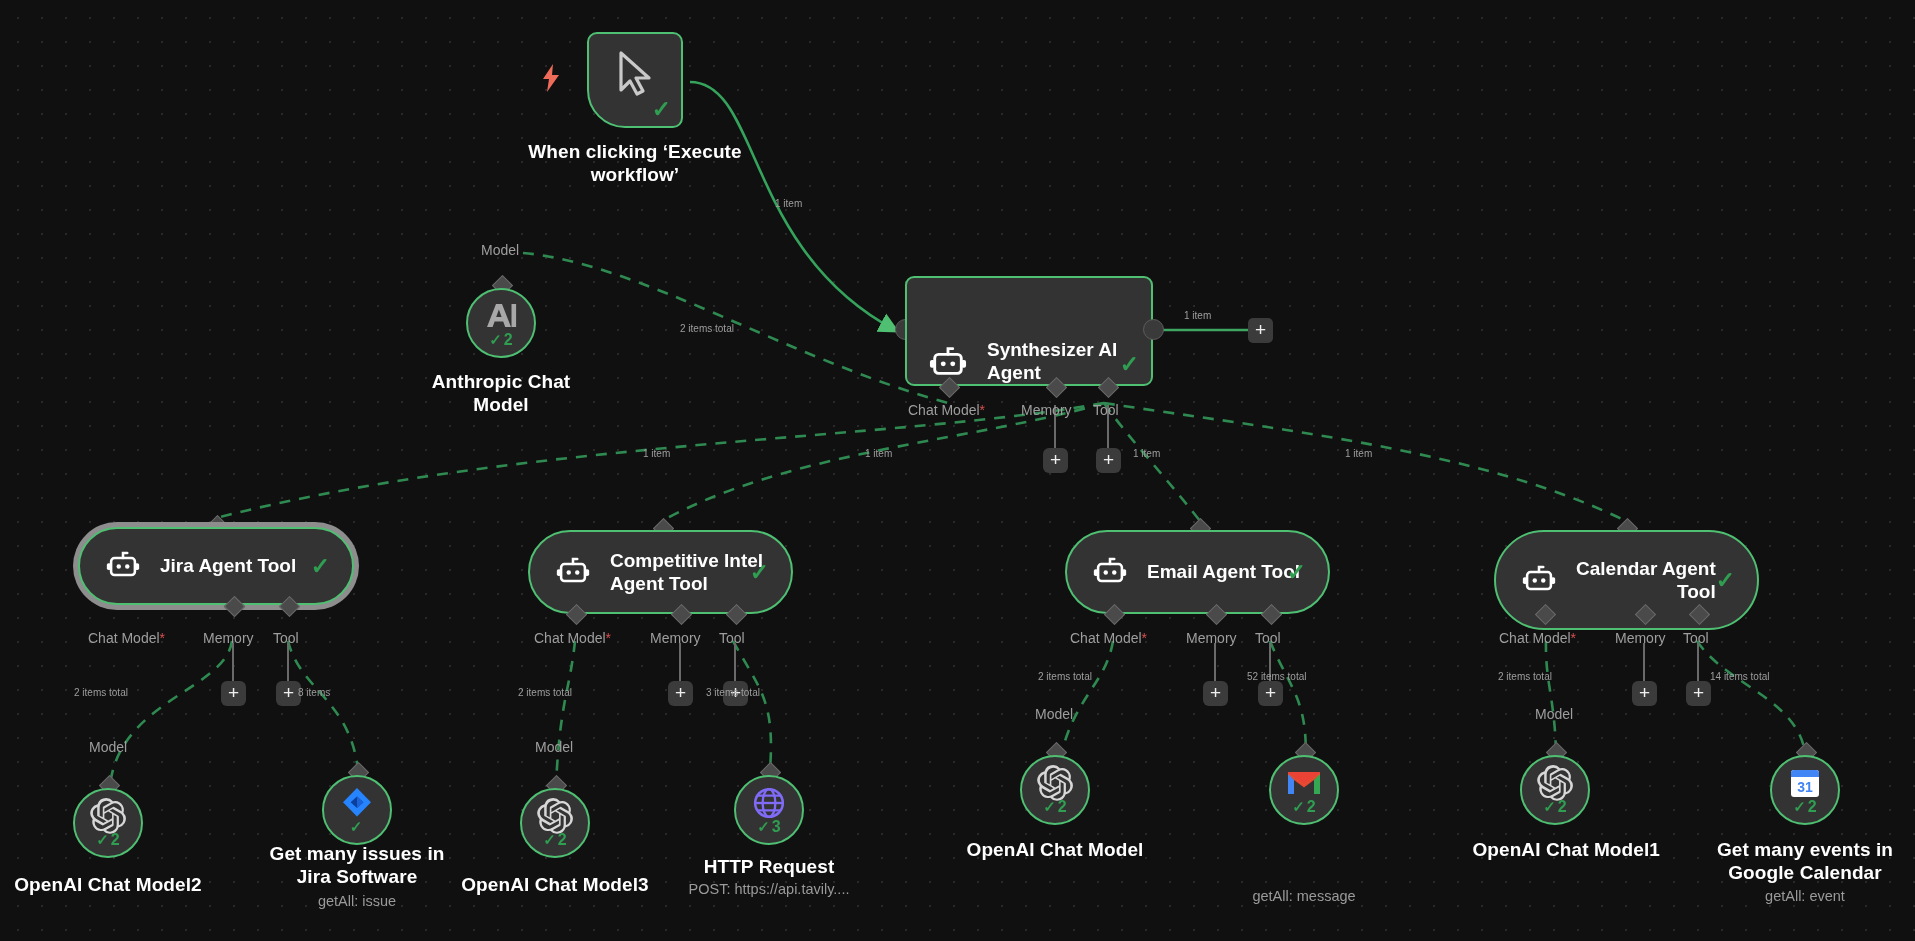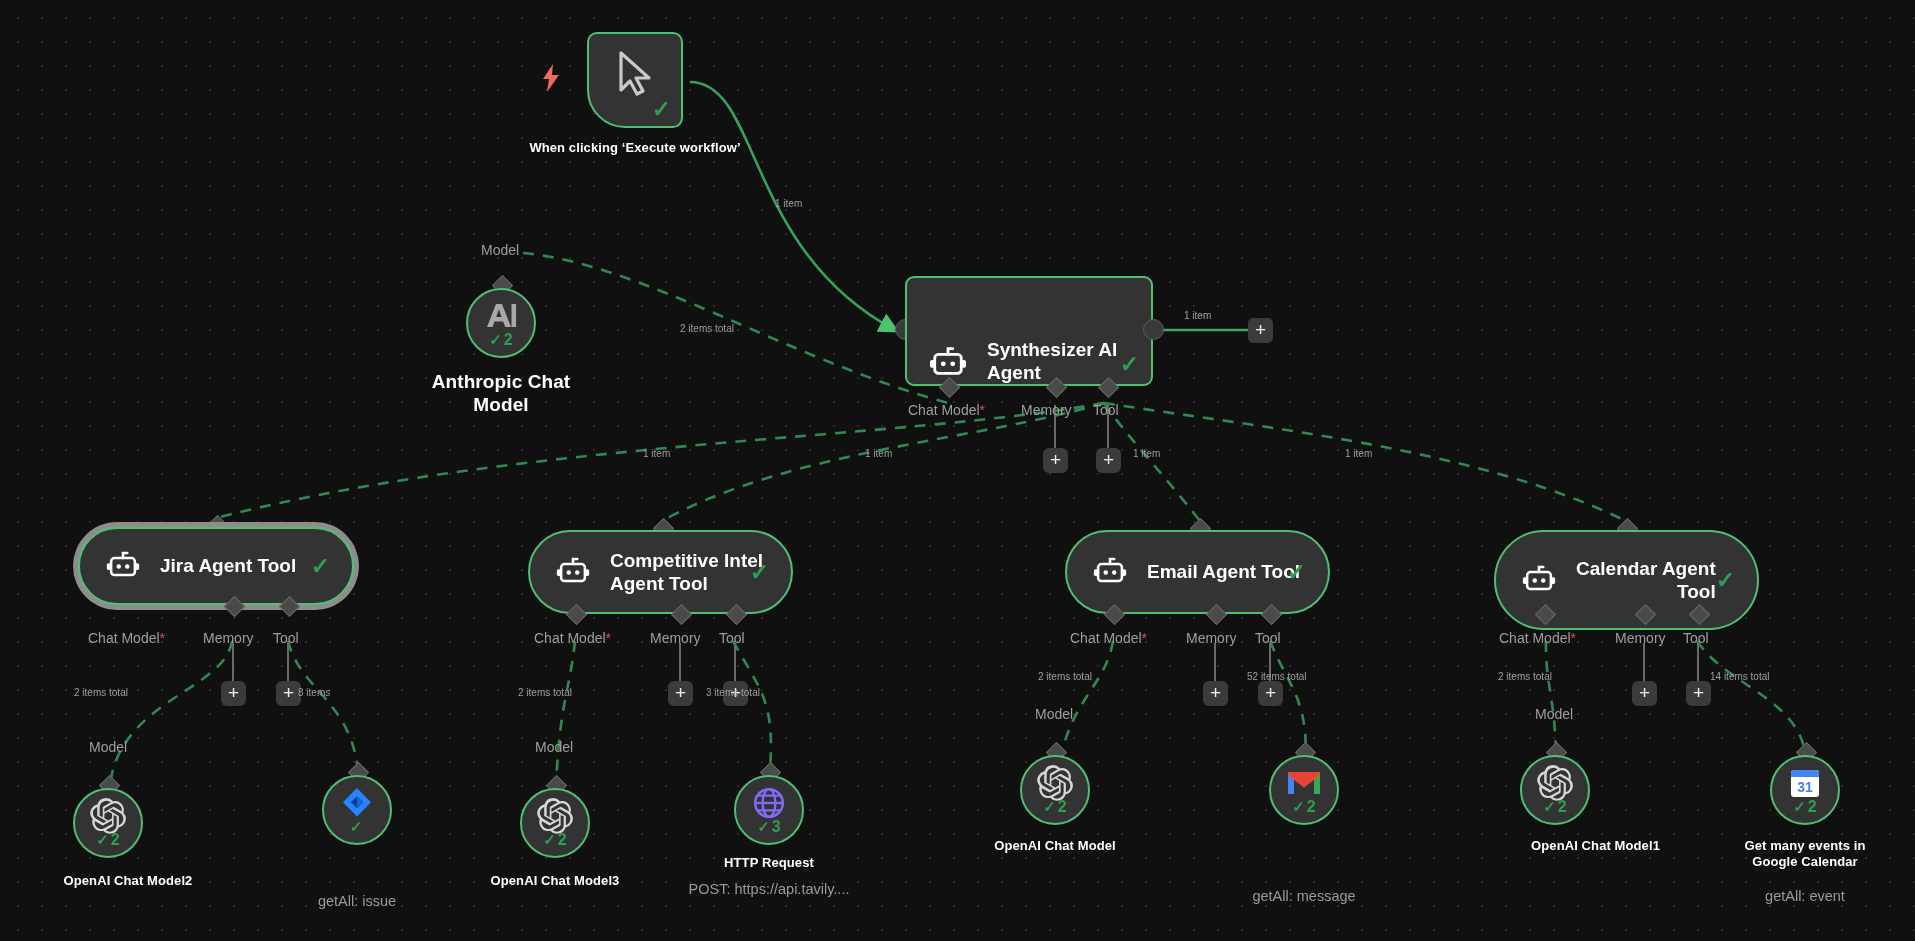--- a/index.html
+++ b/index.html
@@ -28,21 +28,21 @@
     left: 0; top: 0;
     width: 1915px;
     height: 941px;
     pointer-events: none;
   }
 
   
   .node-title {
     position: absolute;
     color: #ffffff;
-    font-size: 13px;
+    font-size: 19px;
     font-weight: 700;
     text-align: center;
     line-height: 1.22;
     letter-spacing: .1px;
     white-space: pre-line;
   }
   .node-sub {
     position: absolute;
     color: #9a9a9a;
     font-size: 14.5px;
@@ -384,36 +384,38 @@
     <span class="ico">
       <svg width="36" height="36" viewBox="0 0 32 32" xmlns="http://www.w3.org/2000/svg">
         <path fill="#d7d7d7" d="M29.7 13.1a7.9 7.9 0 0 0-.7-6.5 8 8 0 0 0-8.6-3.8A8 8 0 0 0 14.3.1a8 8 0 0 0-7.6 5.5A7.9 7.9 0 0 0 1.4 9.4a8 8 0 0 0 1 9.4 7.9 7.9 0 0 0 .7 6.5 8 8 0 0 0 8.6 3.8 8 8 0 0 0 6.1 2.7 8 8 0 0 0 7.6-5.5 7.9 7.9 0 0 0 5.3-3.8 8 8 0 0 0-1-9.4zM17.8 29.9a5.9 5.9 0 0 1-3.8-1.4l.2-.1 6.3-3.6a1 1 0 0 0 .5-.9v-8.9l2.7 1.5v7.3a6 6 0 0 1-5.9 6.1zM5 24.6a5.9 5.9 0 0 1-.7-4l.2.1 6.3 3.6a1 1 0 0 0 1 0l7.7-4.4v3.1l-6.4 3.7A6 6 0 0 1 5 24.6zM3.3 10.6a5.9 5.9 0 0 1 3.1-2.6v7.4a1 1 0 0 0 .5.9l7.7 4.4-2.7 1.5-6.4-3.7a6 6 0 0 1-2.2-8zm21.9 5.1-7.7-4.5 2.7-1.5 6.4 3.7a6 6 0 0 1-.9 10.8v-7.5a1 1 0 0 0-.5-.9zm2.7-4-.2-.1-6.2-3.6a1 1 0 0 0-1 0L12.8 12.4V9.3l6.4-3.7a6 6 0 0 1 8.9 6.2zM11.3 17.2l-2.7-1.5V8.4a6 6 0 0 1 9.8-4.6l-.2.1-6.3 3.6a1 1 0 0 0-.5.9zm1.5-3.2 3.4-2 3.4 2v3.9l-3.4 2-3.4-2z"></path>
       </svg>
     </span>
     <span class="circle-badge">
       <span>✓</span>
       <span class="num">2</span>
     </span>
   </div>
-  <div class="node-title" style="left:13px; top:873px; width:190px;margin-left:20px;">OpenAI Chat Model2</div>
+  <div class="node-title" style="left:13px; top:873px; width:190px;">OpenAI Chat Model2</div>
 
   <div class="diamond" style="left:351px; top:765px;"></div>
   <div class="circle-node" style="left:322px; top:775px;">
     <span class="ico">
       <svg width="32" height="32" viewBox="0 0 32 32" xmlns="http://www.w3.org/2000/svg">
         <path d="M16 1 L30 15.2 L16 29.5 L2 15.2 Z" fill="#2684ff"></path>
         <path d="M16 9.6 L22.4 15.3 L16 21 L9.6 15.3 Z" fill="#0a3f9e"></path>
         <path d="M16 9.6 L22.4 15.3 L16 21 Z" fill="#1b62d6"></path>
       </svg>
     </span>
     <span class="circle-badge">
       <span>✓</span>
       <span class="num"></span>
     </span>
   </div>
+  <div class="node-title" style="left:262px; top:842px; width:190px;">Get many issues in
+Jira Software</div>
   <div class="node-sub" style="left:262px; top:893px; width:190px;">getAll: issue</div>
 
   <div class="diamond" style="left:656px; top:521px;"></div>
   <div class="pill-node" style="left:528px; top:530px; width:265px; height:84px;">
     <span>
       <svg width="34" height="34" viewBox="0 0 40 40" xmlns="http://www.w3.org/2000/svg">
         <rect x="6" y="13" width="28" height="20" rx="4" fill="none" stroke="#fff" stroke-width="3"></rect>
         <rect x="1" y="19" width="5" height="8" rx="2" fill="#fff"></rect>
         <rect x="34" y="19" width="5" height="8" rx="2" fill="#fff"></rect>
         <path d="M20 13 V7 H25" fill="none" stroke="#fff" stroke-width="3" stroke-linecap="round"></path>

